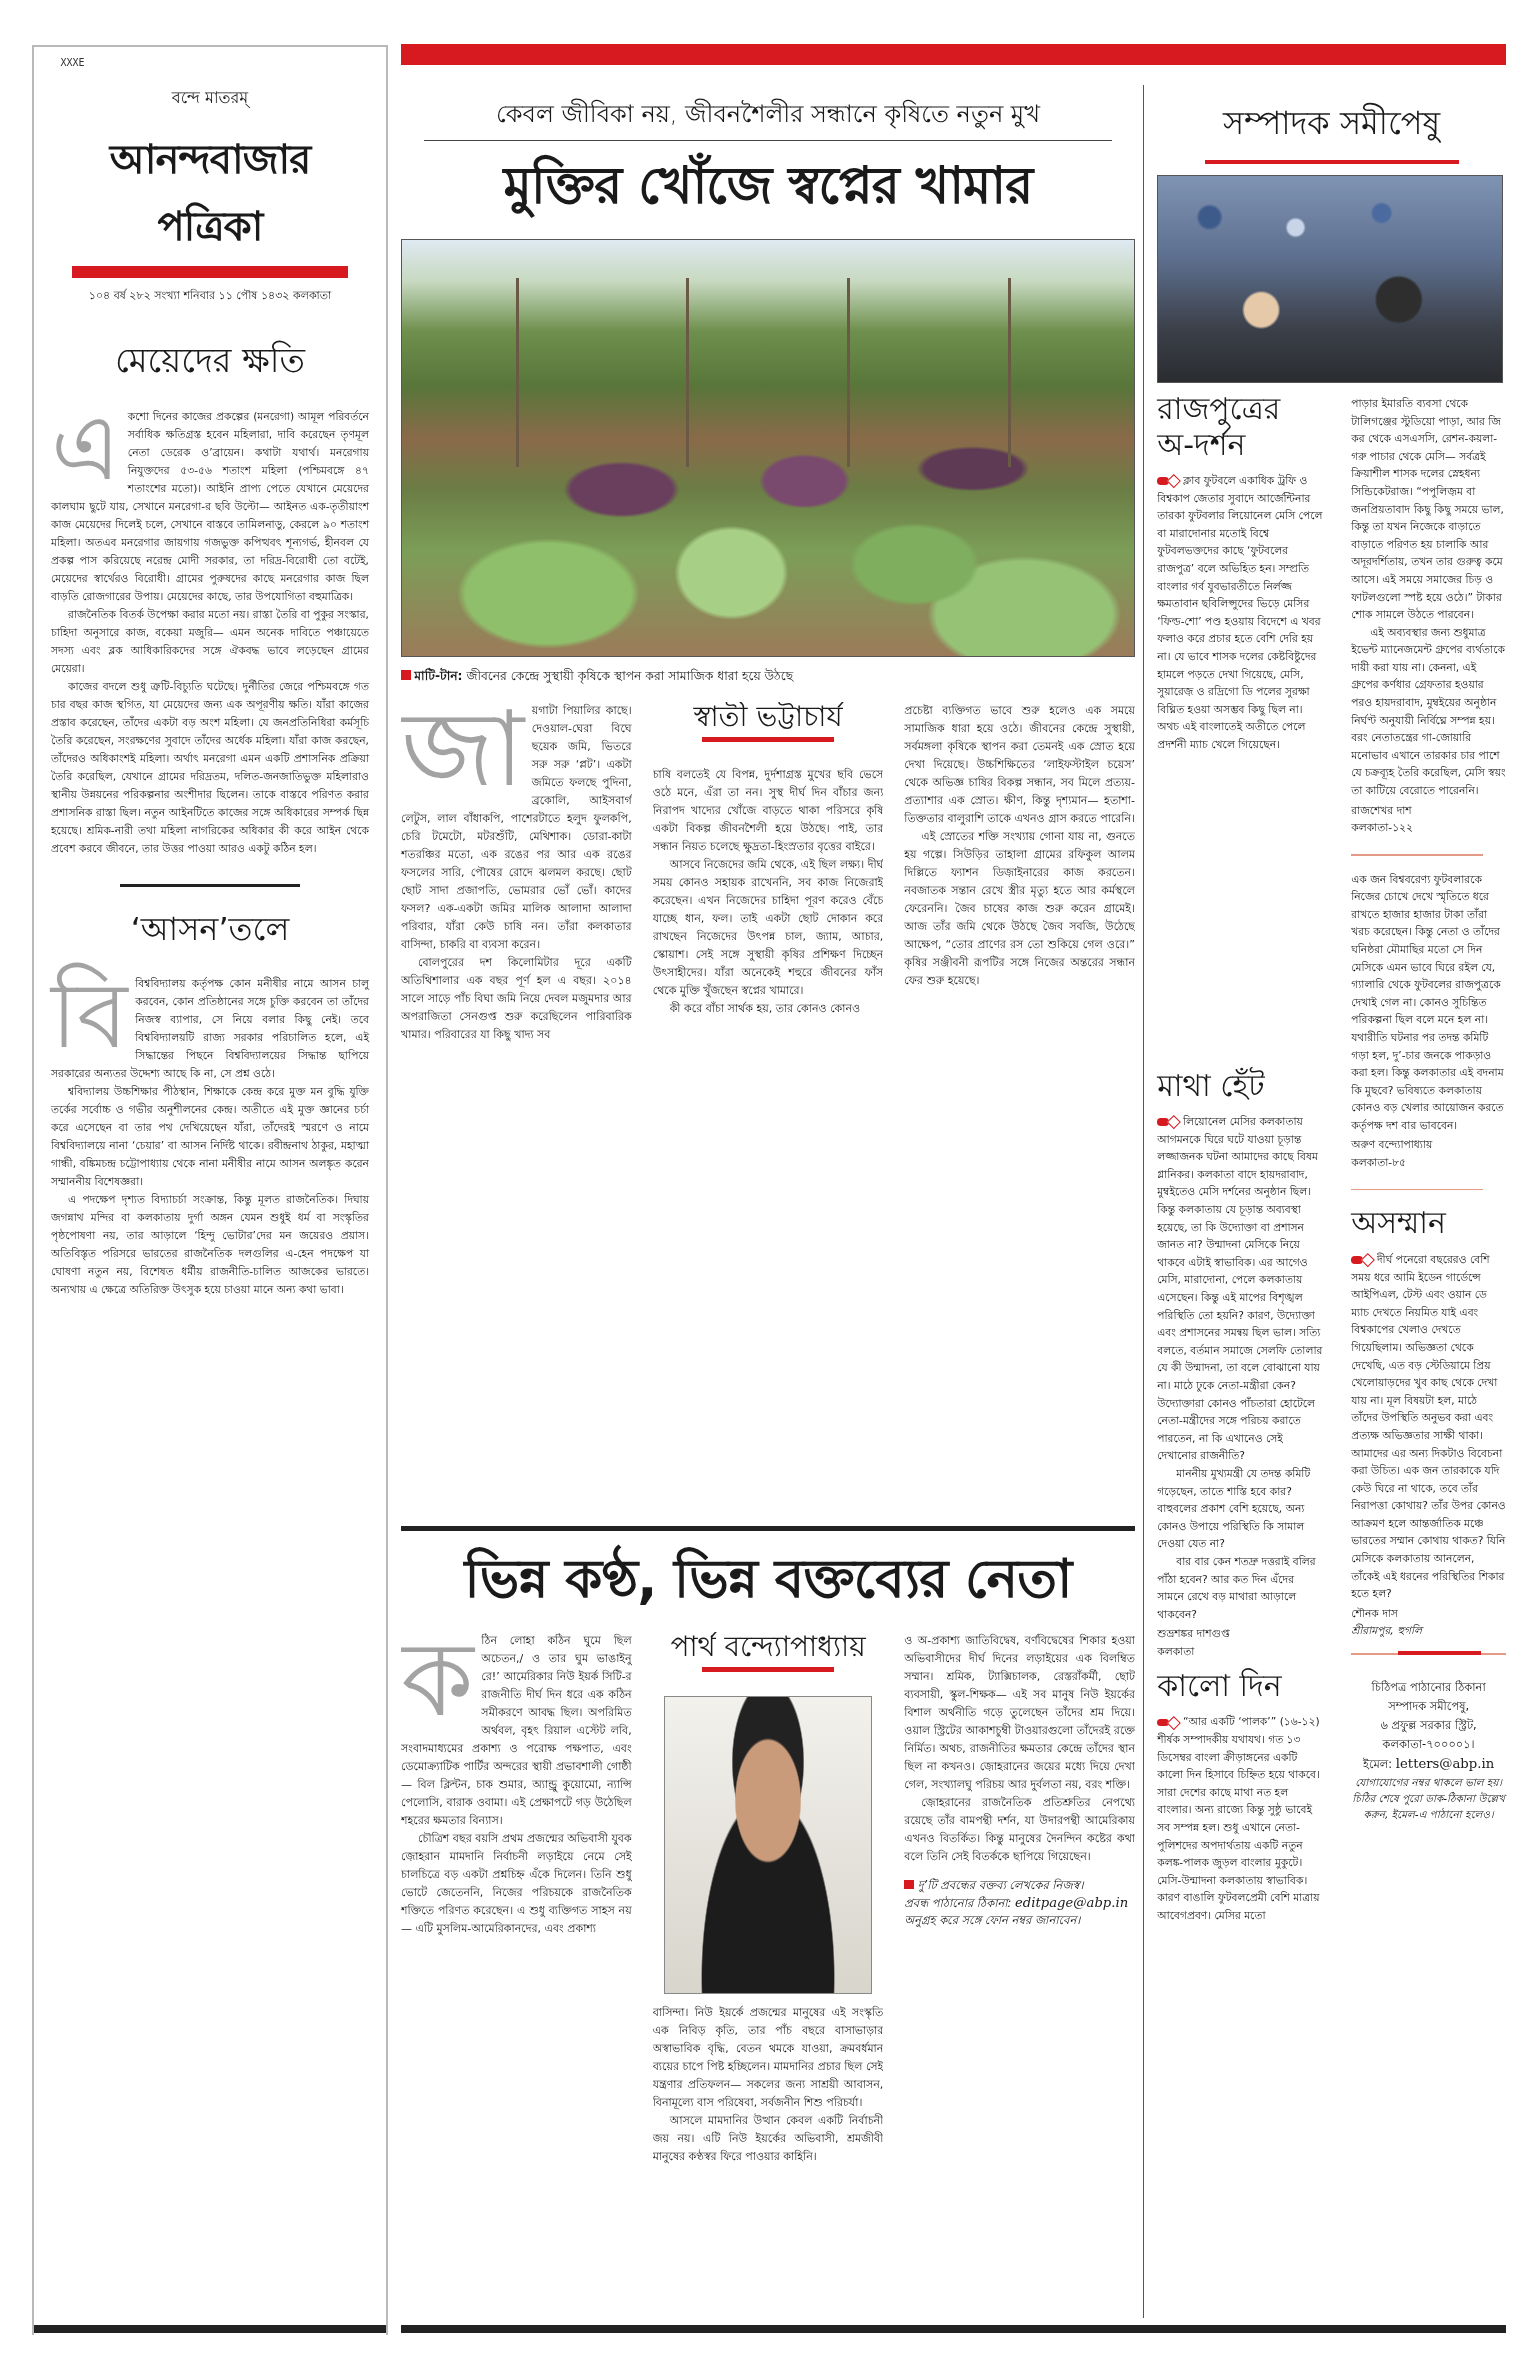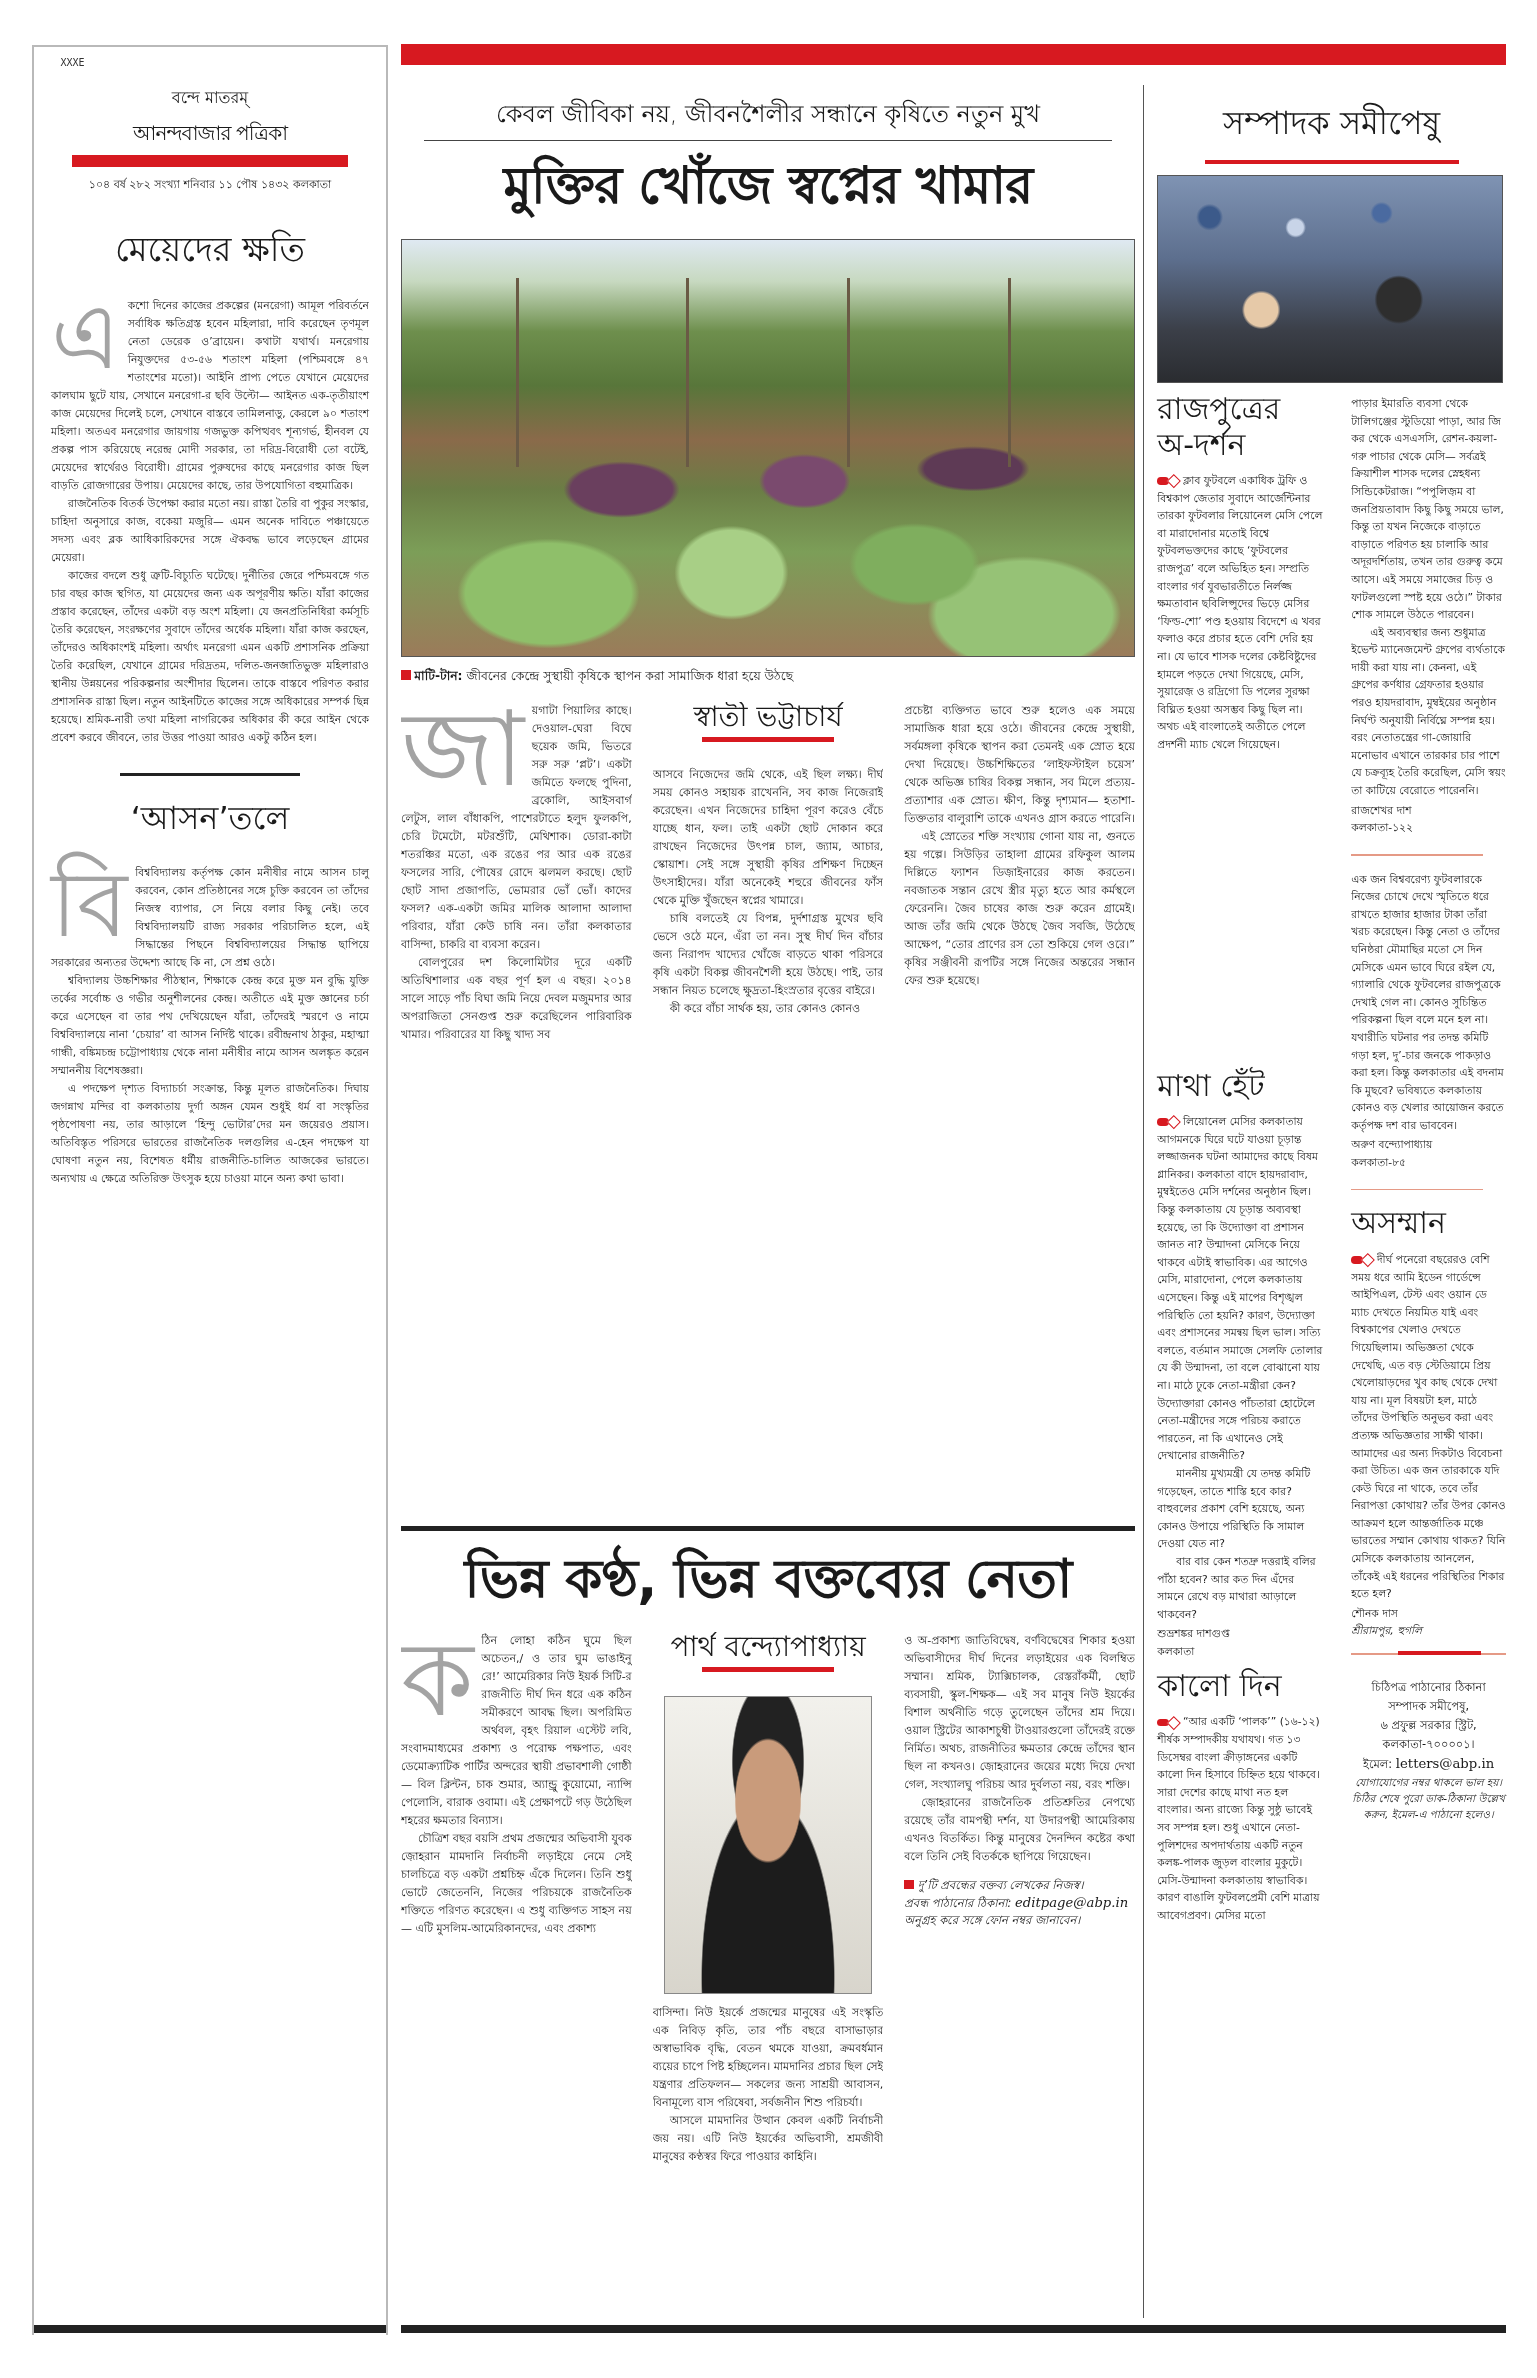--- a/index.html
+++ b/index.html
@@ -7,21 +7,21 @@
   body { position: relative; font-family: "DejaVu Serif", serif; color: #1a1a1a; }
 
   
   .left-col {
     position: absolute; left: 32px; top: 45px; width: 356px; height: 2290px;
     border: 2.8px solid #b9b9b9; border-bottom: none; padding: 0 17px;
   }
   .xxxe { position: absolute; left: 26.5px; top: 9.5px; font-size: 10px; font-family: "DejaVu Sans Mono", monospace; color: #333; }
   .masthead { text-align: center; margin-top: 38px; }
   .vande { font-size: 16px; font-family: "DejaVu Sans", sans-serif; }
-  .paper-name { font-size: 20px; font-weight: 400; font-family: "DejaVu Sans", sans-serif; letter-spacing: -0.9px; margin-top: 6px; }
+  .paper-name { font-size: 40px; font-weight: 700; font-family: "DejaVu Sans", sans-serif; letter-spacing: -0.9px; margin-top: 16px; }
   .red-bar { height: 12.3px; background: #d71920; margin: 3.8px 21px 0 21px; }
   .issue-line { font-size: 11px; font-family: "DejaVu Sans", sans-serif; margin-top: 8.5px; }
   .edit-title { text-align: center; font-size: 34px; font-family: "DejaVu Sans", sans-serif; font-weight: 500; margin-top: 28px; }
   .edit-body { font-size: 10.7px; line-height: 18px; text-align: justify; margin-top: 17px; font-family: "DejaVu Sans", sans-serif; }
   .dropcap { float: left; font-size: 91px; line-height: 78px; color: #a3a3a3; margin: 1.9px 7.6px 0 0; font-family: "DejaVu Sans", sans-serif; }
   .edit-body p { margin-bottom: 0; text-indent: 0; }
   .edit-body p + p { text-indent: 17px; }
   .sep-line { width: 180px; height: 2.8px; background: #222; margin: 26.5px auto 17px; }
   .edit-title2 { text-align: center; font-size: 32px; font-family: "DejaVu Sans", sans-serif; font-weight: 500; }
 
@@ -147,22 +147,22 @@
 
   <div class="article-cols">
     <div class="acol">
       <span class="dropcap2">জা</span>
       <p>য়গাটা পিয়ালির কাছে। দেওয়াল-ঘেরা বিঘে ছয়েক জমি, ভিতরে সরু সরু ‘প্লট’। একটা জমিতে ফলছে পুদিনা, ব্রকোলি, আইসবার্গ লেটুস, লাল বাঁধাকপি, পাশেরটাতে হলুদ ফুলকপি, চেরি টমেটো, মটরশুঁটি, মেথিশাক। ডোরা-কাটা শতরঞ্চির মতো, এক রঙের পর আর এক রঙের ফসলের সারি, পৌষের রোদে ঝলমল করছে। ছোট ছোট সাদা প্রজাপতি, ভোমরার ভোঁ ভোঁ। কাদের ফসল? এক-একটা জমির মালিক আলাদা আলাদা পরিবার, যাঁরা কেউ চাষি নন। তাঁরা কলকাতার বাসিন্দা, চাকরি বা ব্যবসা করেন।</p>
       <p>বোলপুরের দশ কিলোমিটার দূরে একটি অতিথিশালার এক বছর পূর্ণ হল এ বছর। ২০১৪ সালে সাড়ে পাঁচ বিঘা জমি নিয়ে দেবল মজুমদার আর অপরাজিতা সেনগুপ্ত শুরু করেছিলেন পারিবারিক খামার। পরিবারের যা কিছু খাদ্য সব</p>
     </div>
     <div class="acol">
       <div class="byline">স্বাতী ভট্টাচার্য</div>
       <div class="byline-bar"></div>
+      <p>চাষি বলতেই যে বিপন্ন, দুর্দশাগ্রস্ত মুখের ছবি ভেসে ওঠে মনে, এঁরা তা নন। সুস্থ দীর্ঘ দিন বাঁচার জন্য নিরাপদ খাদ্যের খোঁজে বাড়তে থাকা পরিসরে কৃষি একটা বিকল্প জীবনশৈলী হয়ে উঠছে। পাই, তার সন্ধান নিয়ত চলেছে ক্ষুদ্রতা-হিংস্রতার বৃত্তের বাইরে।</p>
       <p>আসবে নিজেদের জমি থেকে, এই ছিল লক্ষ্য। দীর্ঘ সময় কোনও সহায়ক রাখেননি, সব কাজ নিজেরাই করেছেন। এখন নিজেদের চাহিদা পূরণ করেও বেঁচে যাচ্ছে ধান, ফল। তাই একটা ছোট দোকান করে রাখছেন নিজেদের উৎপন্ন চাল, জ্যাম, আচার, স্কোয়াশ। সেই সঙ্গে সুস্থায়ী কৃষির প্রশিক্ষণ দিচ্ছেন উৎসাহীদের। যাঁরা অনেকেই শহুরে জীবনের ফাঁস থেকে মুক্তি খুঁজছেন স্বপ্নের খামারে।</p>
-      <p>চাষি বলতেই যে বিপন্ন, দুর্দশাগ্রস্ত মুখের ছবি ভেসে ওঠে মনে, এঁরা তা নন। সুস্থ দীর্ঘ দিন বাঁচার জন্য নিরাপদ খাদ্যের খোঁজে বাড়তে থাকা পরিসরে কৃষি একটা বিকল্প জীবনশৈলী হয়ে উঠছে। পাই, তার সন্ধান নিয়ত চলেছে ক্ষুদ্রতা-হিংস্রতার বৃত্তের বাইরে।</p>
       <p>কী করে বাঁচা সার্থক হয়, তার কোনও কোনও</p>
     </div>
     <div class="acol">
       <p>প্রচেষ্টা ব্যক্তিগত ভাবে শুরু হলেও এক সময়ে সামাজিক ধারা হয়ে ওঠে। জীবনের কেন্দ্রে সুস্থায়ী, সর্বমঙ্গলা কৃষিকে স্থাপন করা তেমনই এক স্রোত হয়ে দেখা দিয়েছে। উচ্চশিক্ষিতের ‘লাইফস্টাইল চয়েস’ থেকে অভিজ্ঞ চাষির বিকল্প সন্ধান, সব মিলে প্রত্যয়-প্রত্যাশার এক স্রোত। ক্ষীণ, কিন্তু দৃশ্যমান— হতাশা-তিক্ততার বালুরাশি তাকে এখনও গ্রাস করতে পারেনি।</p>
       <p>এই স্রোতের শক্তি সংখ্যায় গোনা যায় না, গুনতে হয় গল্পে। সিউড়ির তাহালা গ্রামের রফিকুল আলম দিল্লিতে ফ্যাশন ডিজ়াইনারের কাজ করতেন। নবজাতক সন্তান রেখে স্ত্রীর মৃত্যু হতে আর কর্মস্থলে ফেরেননি। জৈব চাষের কাজ শুরু করেন গ্রামেই। আজ তাঁর জমি থেকে উঠছে জৈব সবজি, উঠেছে আক্ষেপ, “তোর প্রাণের রস তো শুকিয়ে গেল ওরে।” কৃষির সঞ্জীবনী রূপটির সঙ্গে নিজের অন্তরের সন্ধান ফের শুরু হয়েছে।</p>
     </div>
   </div>
 </div>
 
 <div class="thick-rule" style="top:1526px"></div>

